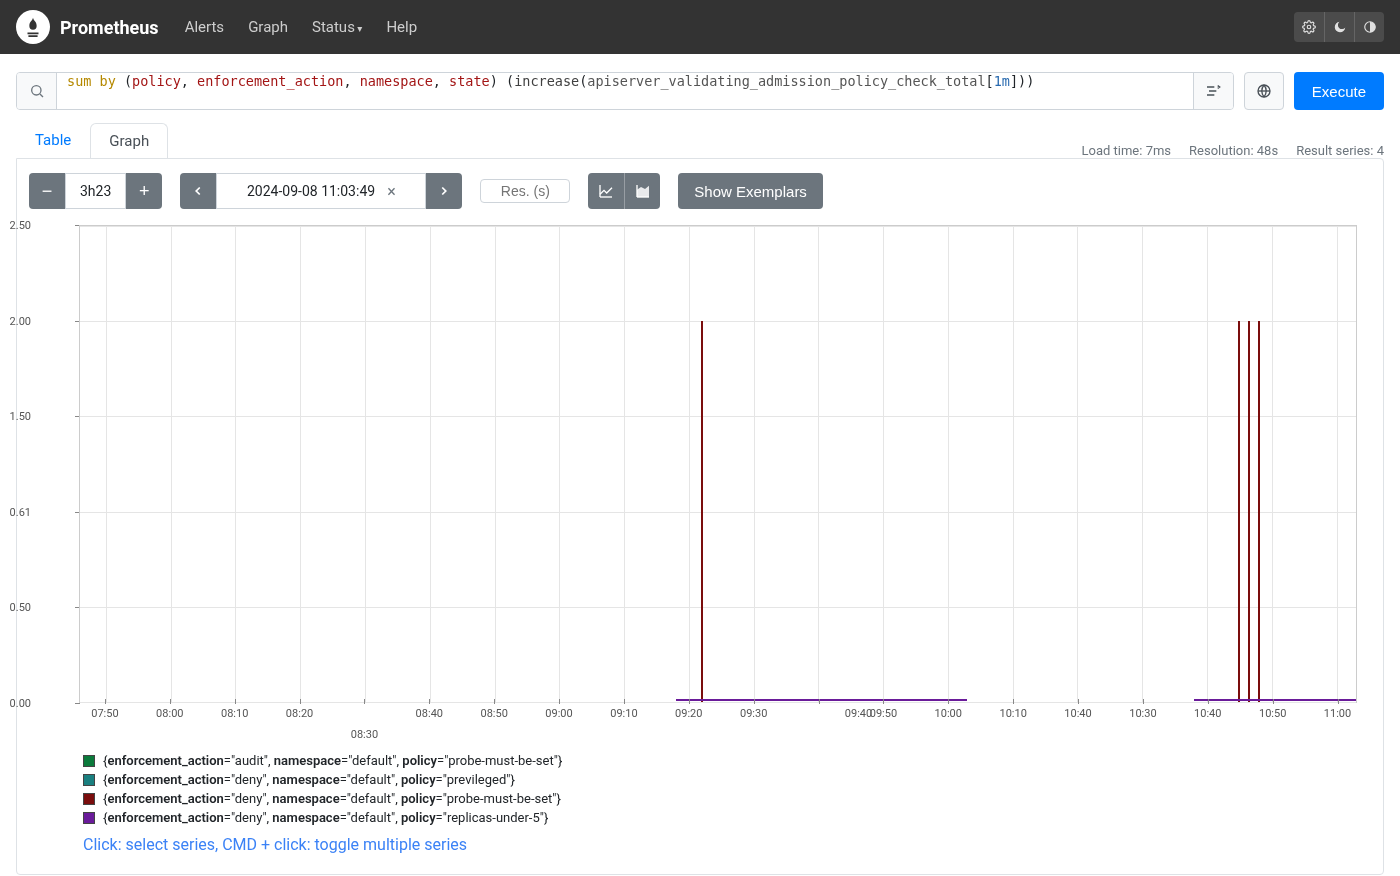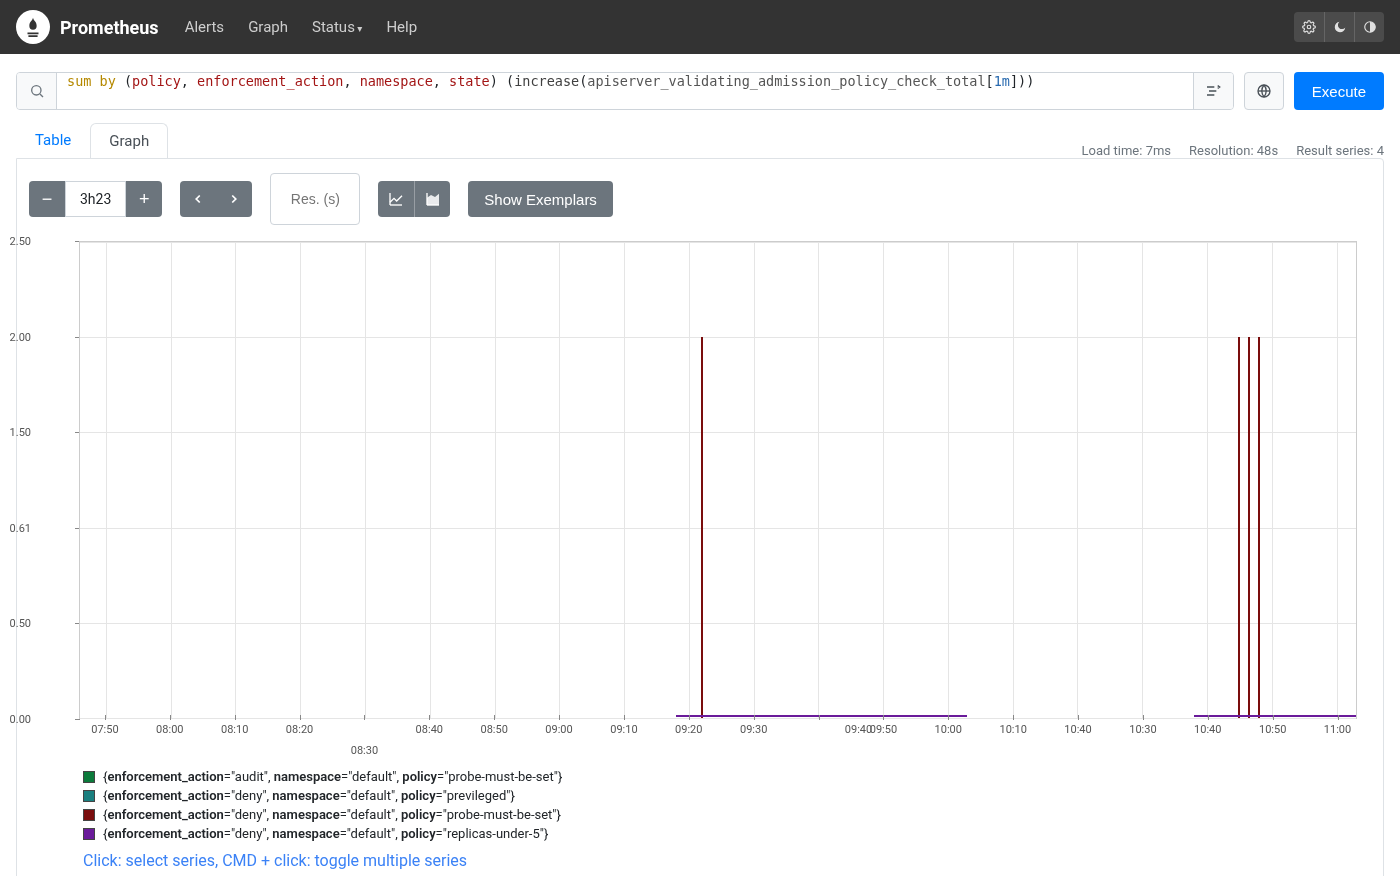--- a/index.html
+++ b/index.html
@@ -74,21 +74,21 @@
   .meta-text { color:#6c757d; font-size:13px; display:flex; gap:18px;}
   
   .panel-body { border:1px solid #dee2e6; border-radius:0 4px 4px 4px; padding:14px 10px 20px;}
   .controls { display:flex; gap:18px; align-items:center; margin-bottom:16px; padding:0 2px;}
   .pill-group { display:flex; border-radius:4px; overflow:hidden;}
   .pill-btn { background:#6c757d; color:#fff; border:none; width:36px; height:36px; font-size:18px; display:flex; align-items:center; justify-content:center; cursor:pointer;}
   .pill-center { background:#fff; border:1px solid #ced4da; min-width: 60px; padding:0 14px; height:36px; display:flex; align-items:center; justify-content:center; font-size:14px; cursor:pointer;}
   .chevron-btn { background:#6c757d; color:#fff; width:36px; }
   .time-center { display:flex; align-items:center; gap:12px; justify-content:center; min-width: 210px;}
   .clear-x { color:#6c757d; font-size:16px; cursor:pointer; }
-  .res-input { width:90px; height:52px; border:1px solid #ced4da; border-radius:4px; text-align:center; font-size:14px; color:#6c757d;}
+  .res-input { width:90px; height:24px; border:1px solid #ced4da; border-radius:4px; text-align:center; font-size:14px; color:#6c757d;}
   .stack-group { display:flex; gap:0;}
   .stack-group .pill-btn { border-radius:4px 0 0 4px;}
   .stack-group .pill-btn.alt { border-left:1px solid rgba(255,255,255,0.3); border-radius:0 4px 4px 0;}
   .exemplars-btn { background:#6c757d; color:#fff; border:none; height:36px; padding:0 16px; border-radius:4px; font-size:15px; cursor:pointer;}
   
   .chart { position:relative; height:500px; margin:4px 8px 0; }
   .y-axis { position:absolute; left:0; top:0; bottom:22px; width:44px; }
   .plot { position:absolute; left:44px; right:8px; top:0; bottom:22px; border:1px solid #ccc;}
   .x-axis { position:absolute; left:44px; right:8px; bottom:0; height:22px; }
   .hgrid, .vgrid { position:absolute; background:#e5e5e5; }
@@ -197,20 +197,24 @@
         <div class="pill-center">3h23</div>
         <button class="pill-btn">+</button>
       </div>
 
       <div class="pill-group">
         <button class="pill-btn chevron-btn">
           <svg width="14" height="14" viewBox="0 0 24 24" fill="none" stroke="currentColor" stroke-width="3">
               <polyline points="15 18 9 12 15 6"></polyline>
             </svg>
         </button>
+        <div class="pill-center time-center">
+          <span>2024-09-08 11:03:49</span>
+          <span class="clear-x">×</span>
+        </div>
         <button class="pill-btn chevron-btn">
           <svg width="14" height="14" viewBox="0 0 24 24" fill="none" stroke="currentColor" stroke-width="3">
               <polyline points="9 18 15 12 9 6"></polyline>
             </svg>
         </button>
       </div>
 
       <input class="res-input" placeholder="Res. (s)" style="">
 
       <div class="stack-group">

